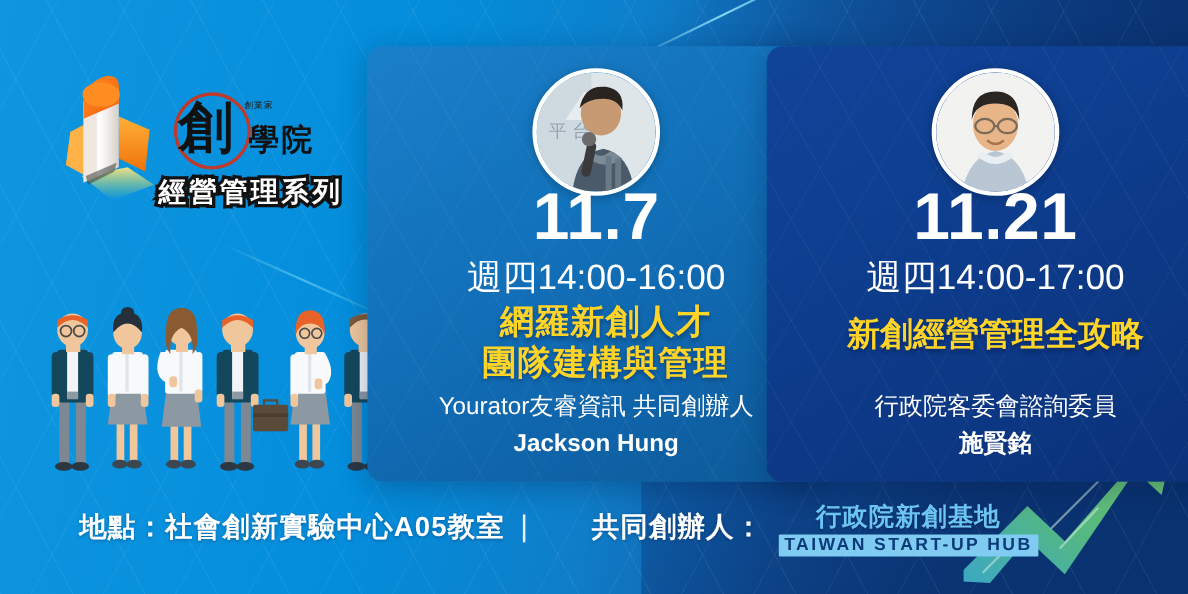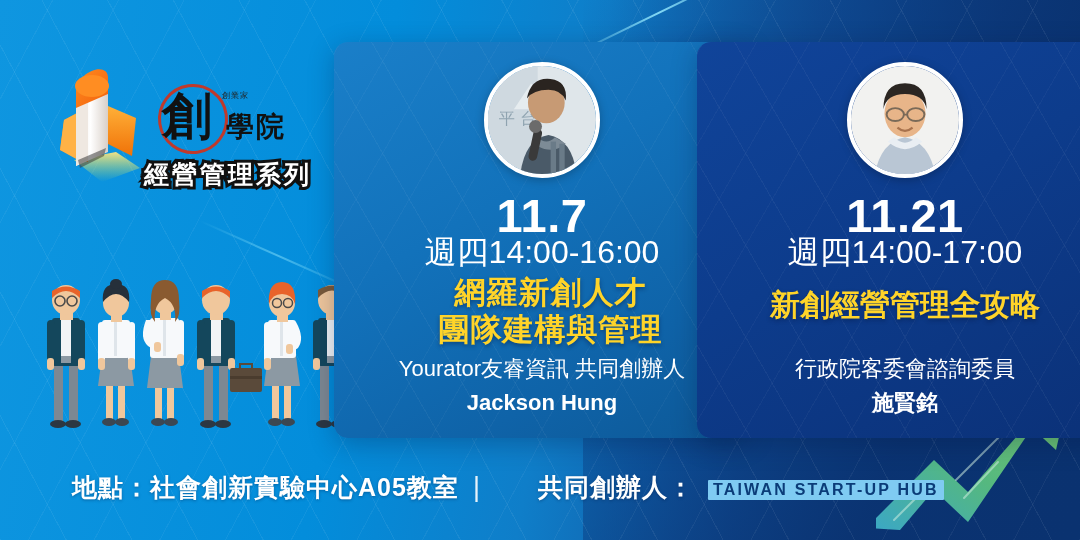--- a/index.html
+++ b/index.html
@@ -56,21 +56,21 @@
     background-image:
       repeating-linear-gradient(60deg,rgba(255,255,255,.16) 0 1px,transparent 1px 46px),
       repeating-linear-gradient(-60deg,rgba(255,255,255,.12) 0 1px,transparent 1px 46px);}
   .card-inner{position:relative;width:100%;height:100%;text-align:center;}
 
   .avatar{position:absolute;left:50%;top:20px;transform:translateX(-50%);
     width:108px;height:108px;border-radius:50%;overflow:hidden;
     border:4px solid #fff;box-shadow:0 2px 10px rgba(0,0,0,.25);}
   .avatar svg{display:block;width:100%;height:100%;}
 
-  .date{position:absolute;left:0;right:0;top:148px;font-size:47px;font-weight:700;color:#fff;
+  .date{position:absolute;left:0;right:0;top:129px;font-size:60px;font-weight:700;color:#fff;
     line-height:52px;letter-spacing:.5px;}
   .time{position:absolute;left:0;right:0;top:196px;font-size:32px;color:#fff;line-height:28px;font-weight:400;}
 
   .title{position:absolute;left:0;right:0;top:232px;color:#ffd429;font-weight:700;line-height:37px;
     text-shadow:0 2px 4px rgba(0,20,60,.45);}
   #card-1 .title{font-size:31px;letter-spacing:1px;padding-left:17px;}
   #card-2 .title{font-size:30px;letter-spacing:0px;margin-top:12px;}
   .title span{display:block;}
 
   .org{position:absolute;left:0;right:0;top:313px;font-size:22px;color:#fff;line-height:28px;font-weight:400;}
@@ -332,17 +332,18 @@
       <div class="org">行政院客委會諮詢委員</div>
       <div class="speaker">施賢銘</div>
     </div>
   </div>
 
   <div class="footer">
     <div class="f-text">地點：社會創新實驗中心A05教室</div>
     <div class="f-sep">|</div>
     <div class="f-text">共同創辦人：</div>
     <div class="hub">
+      <div class="hub-cn">行政院新創基地</div>
       <div class="hub-en">TAIWAN START-UP HUB</div>
     </div>
   </div>
 
 </div>
 
 </body></html>

